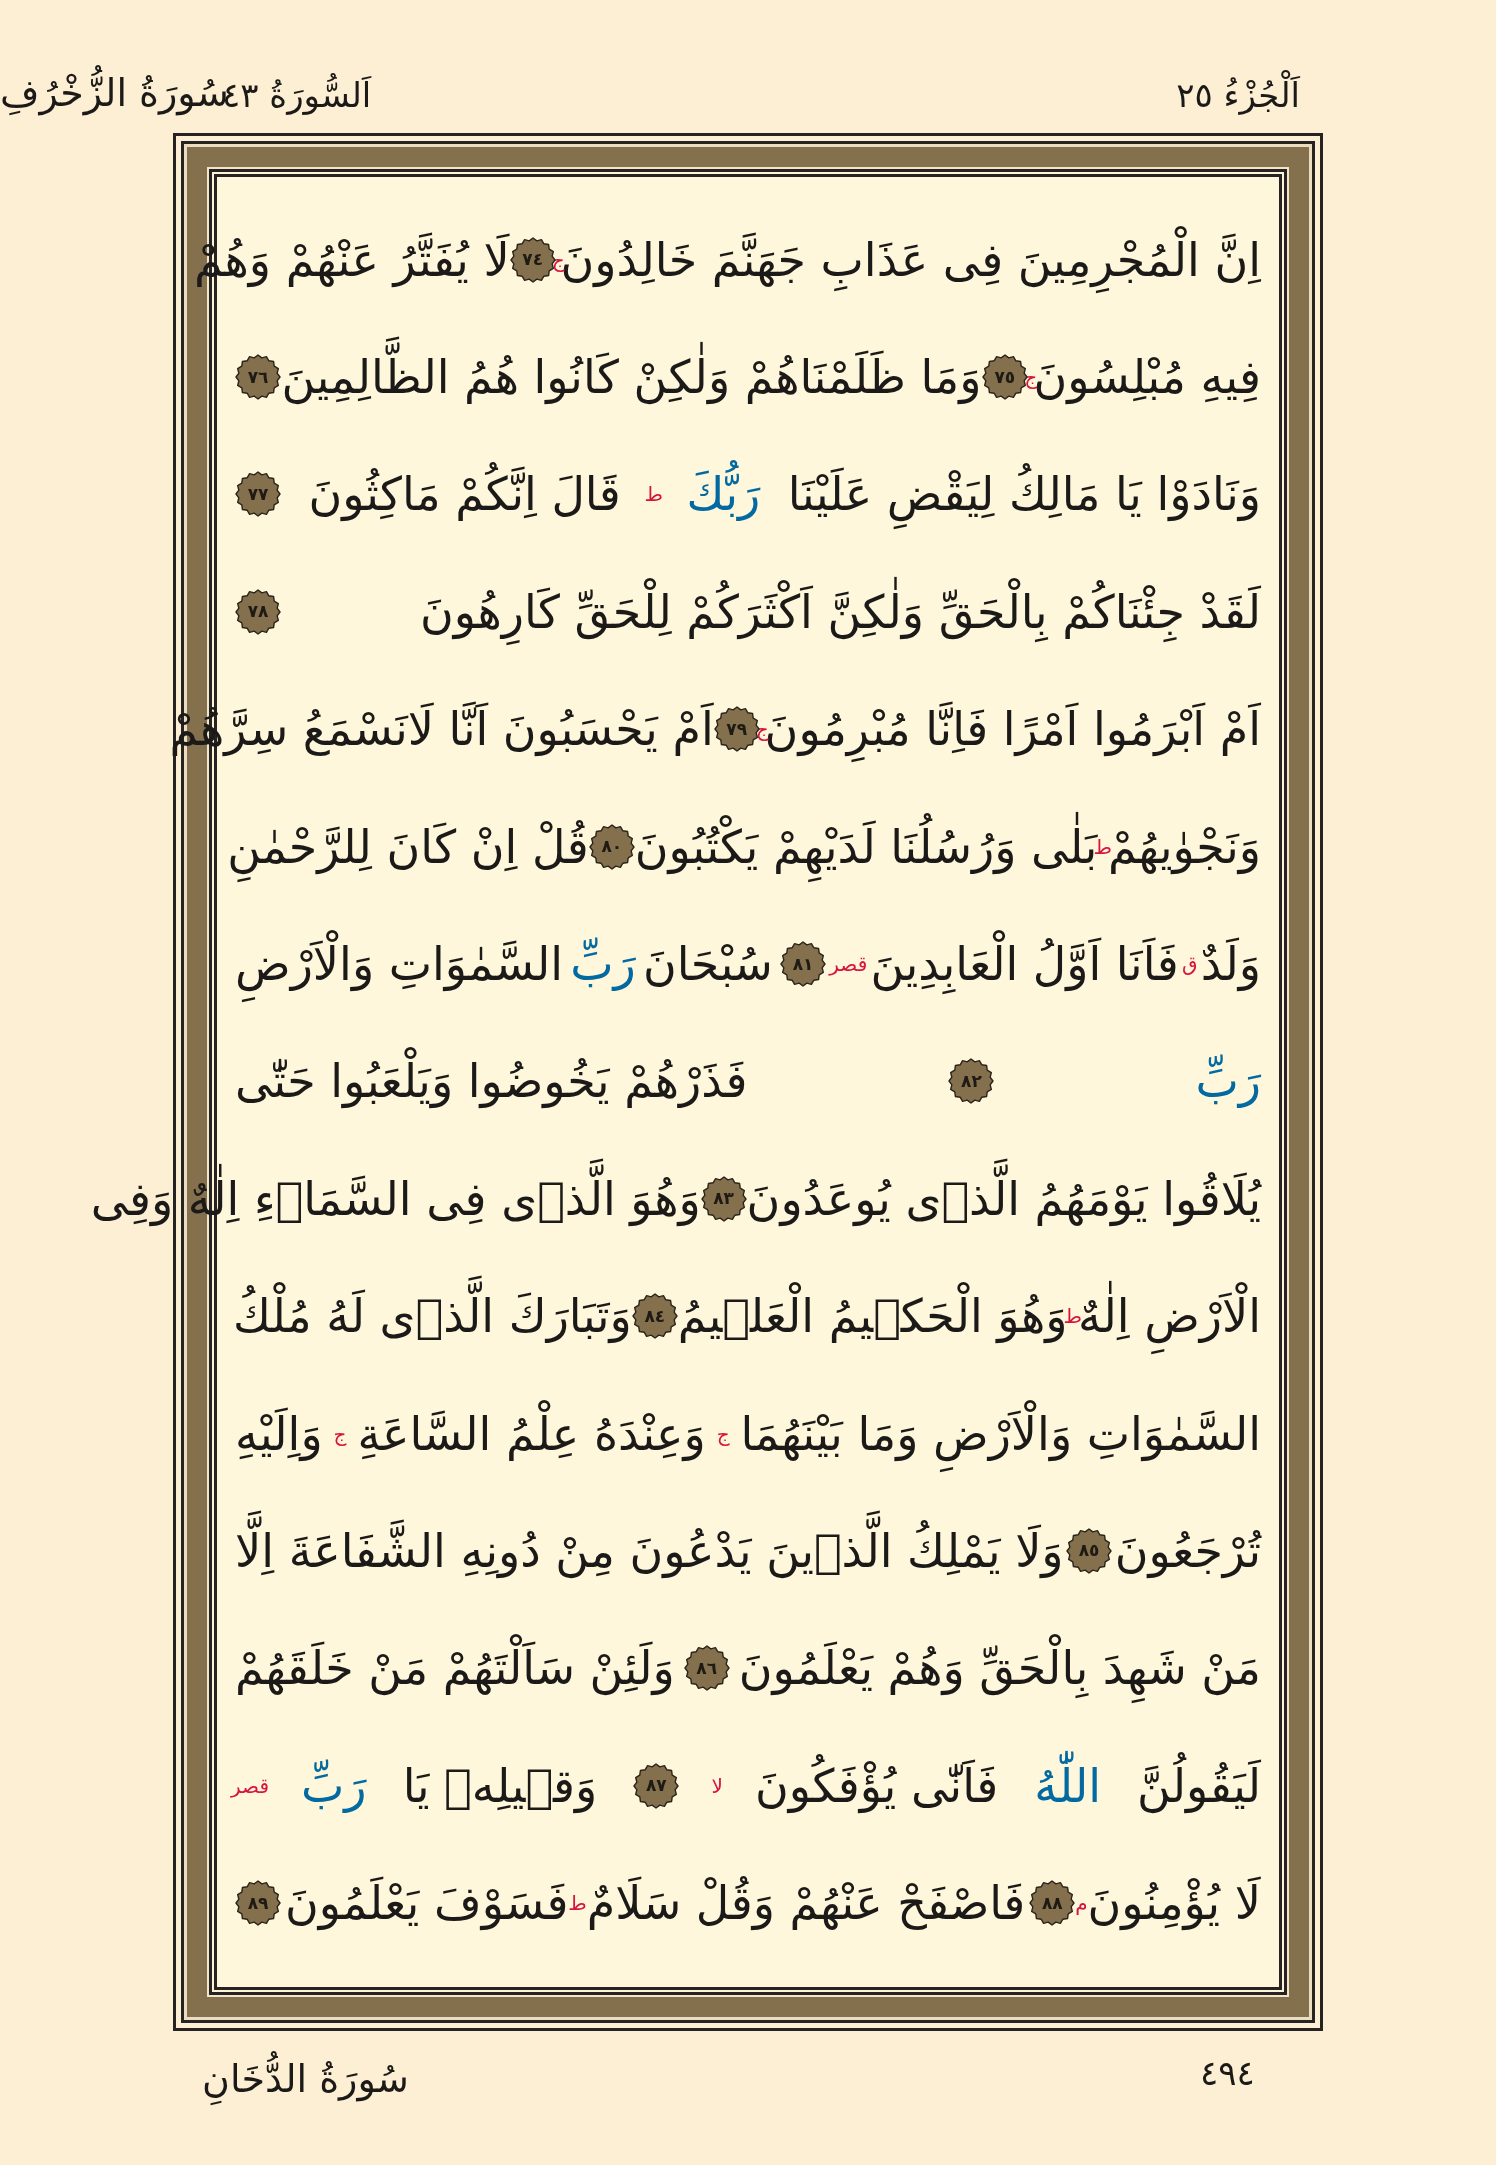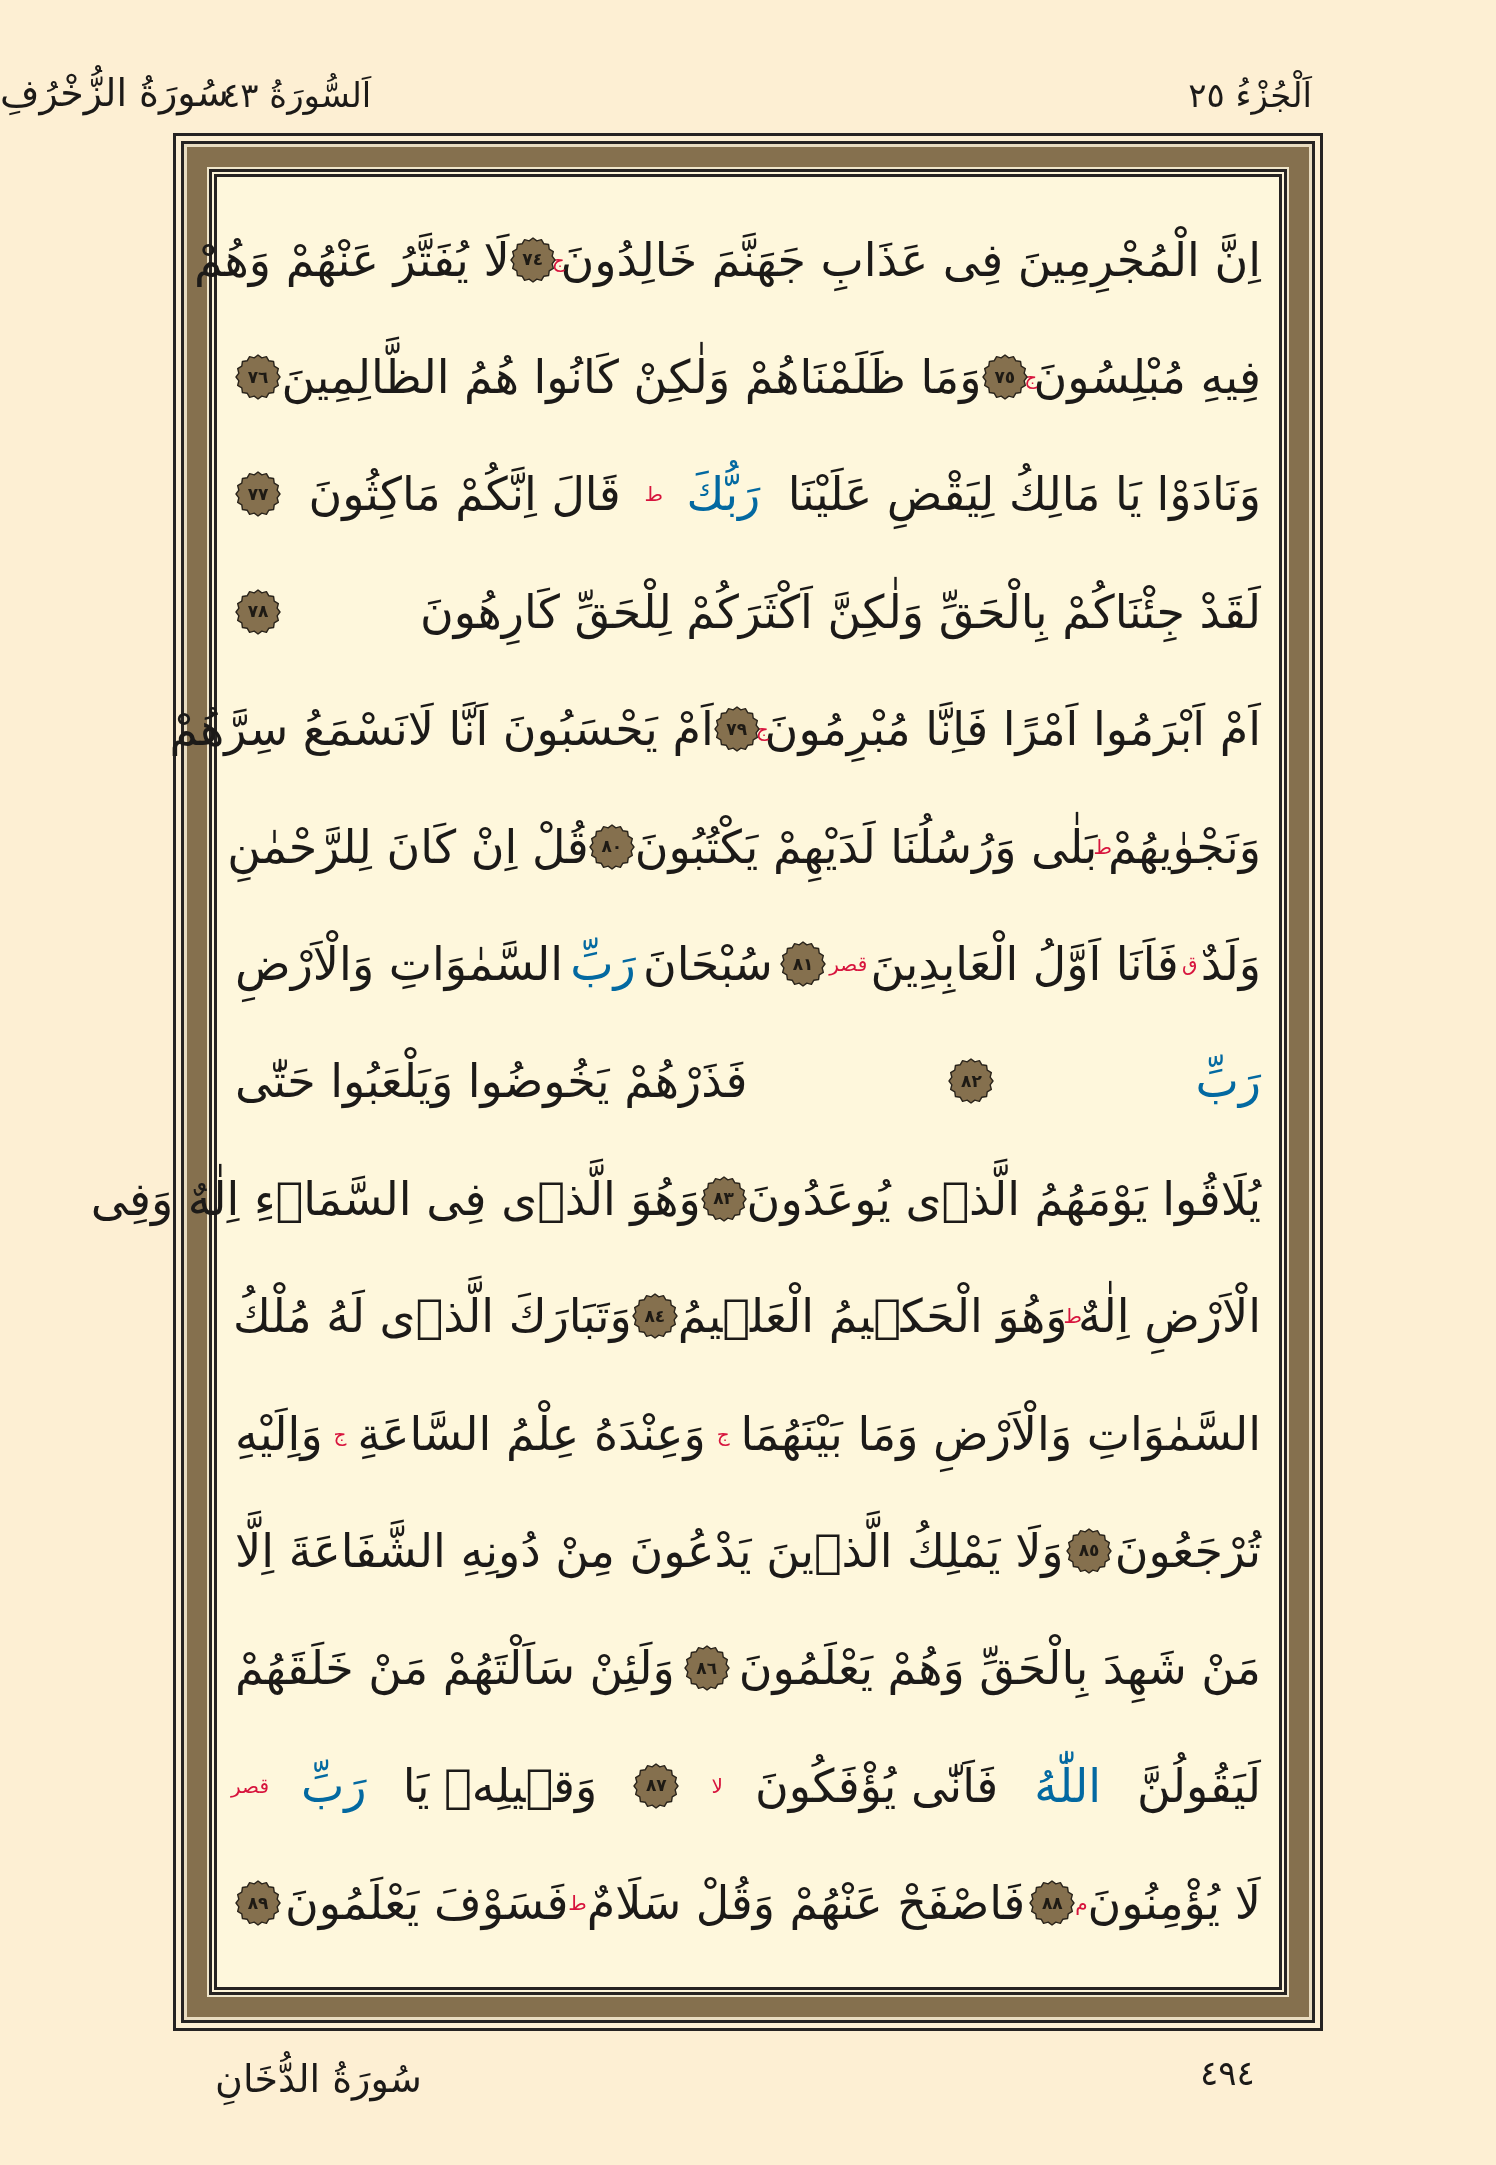--- a/index.html
+++ b/index.html
@@ -11,24 +11,24 @@
     font-family: "DejaVu Sans", sans-serif;
     color: #1c1a18;
   }
   .header-item, .footer-item {
     position: absolute;
     font-size: 34px;
     line-height: 1;
     direction: rtl;
     white-space: nowrap;
   }
-  #hdr-juz { right: 184px; top: 78px; }
+  #hdr-juz { right: 196px; top: 78px; }
   #hdr-surah-name { left: 0; right: 0; top: 74px; text-align: left; font-size: 38px; }
   #hdr-surah-num { left: 222px; top: 78px; }
-  #ftr-next-surah { left: 215px; top: 2060px; font-size: 38px; }
+  #ftr-next-surah { left: 202px; top: 2060px; font-size: 38px; }
   #ftr-page-num { left: 1200px; top: 2056px; font-size: 34px; }
 
   
   .frame-outer {
     position: absolute;
     left: 173px; top: 133px; width: 1150px; height: 1898px;
     box-sizing: border-box;
     border: 3px solid #262322;
     background: #fdefd3;
   }

